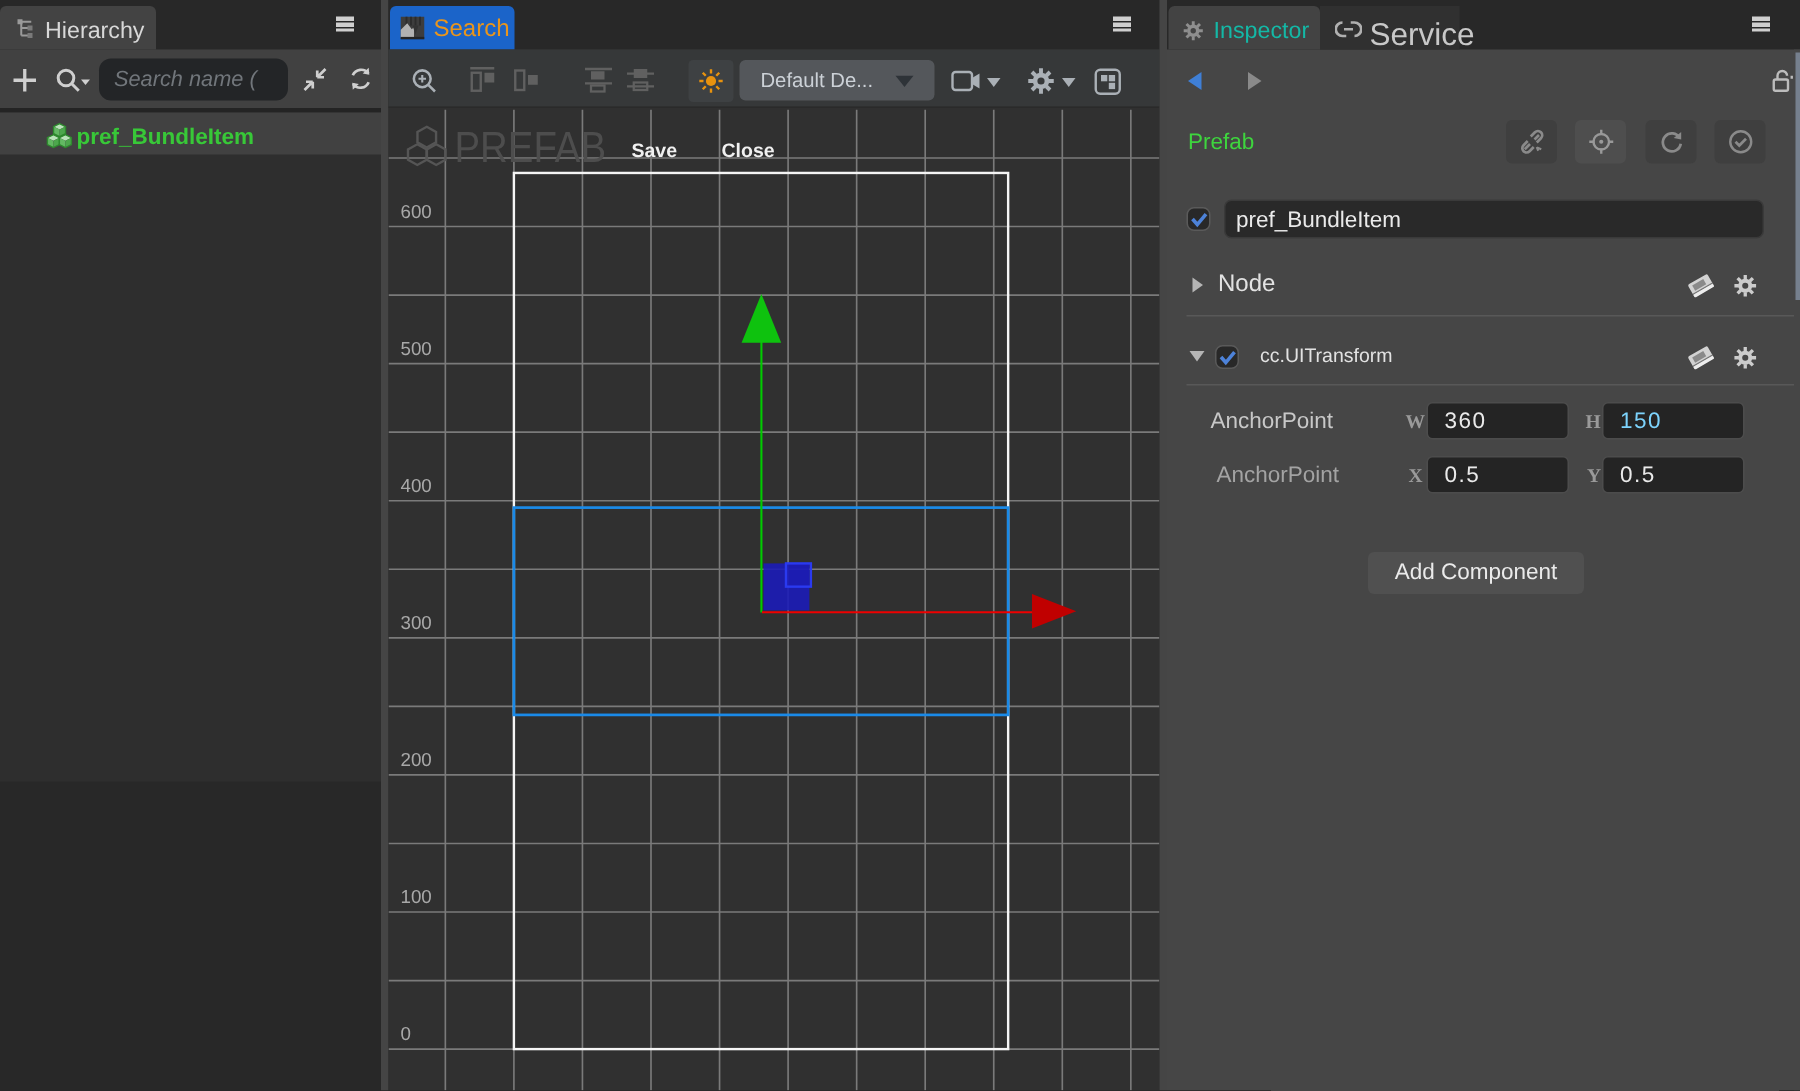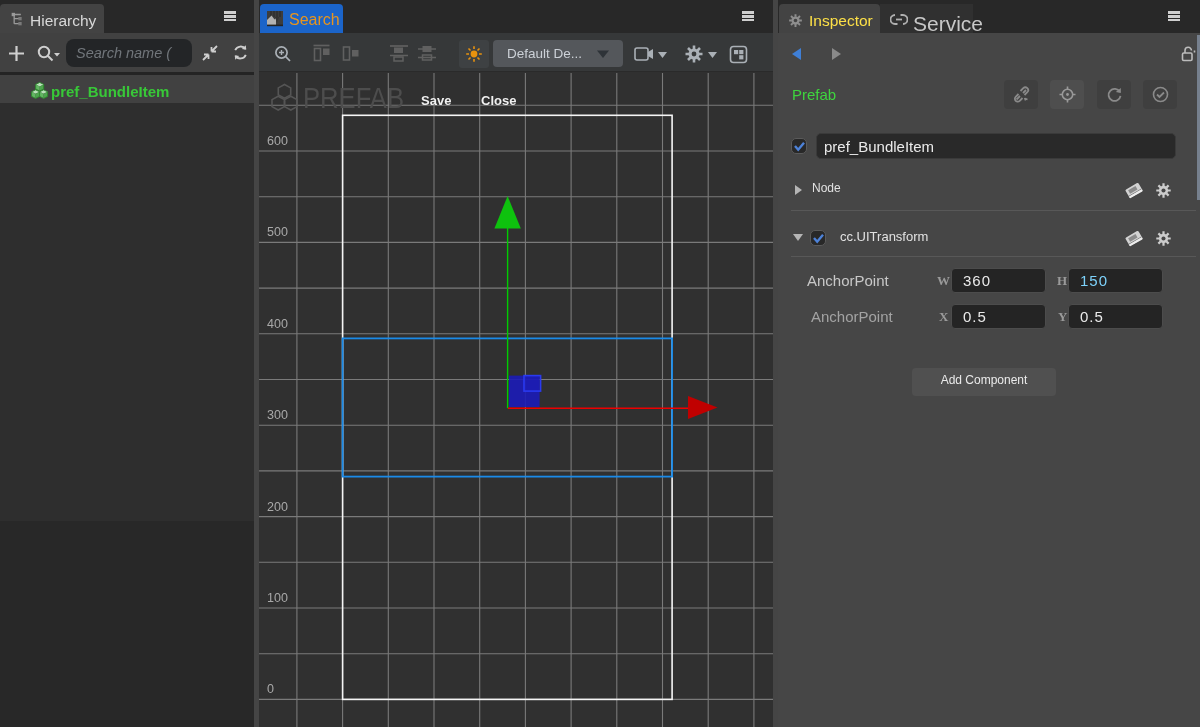--- a/index.html
+++ b/index.html
@@ -250,21 +250,21 @@
 
     <svg class="abs" style="left:10px; top:13px;" width="15" height="15" viewBox="0 0 20 20">
       <g fill="#8e8e8e">
         <circle cx="10" cy="10" r="5.5"></circle>
         <g stroke="#8e8e8e" stroke-width="2.6">
           <path d="M10 1.5 V5 M10 15 V18.5 M1.5 10 H5 M15 10 H18.5 M4 4 L6.5 6.5 M13.5 13.5 L16 16 M16 4 L13.5 6.5 M6.5 13.5 L4 16"></path>
         </g>
       </g>
       <circle cx="10" cy="10" r="2.4" fill="#434343"></circle>
     </svg>
-    <div class="abs" style="left:31px; top:12px; font-size:15.5px; color:#fde047;">Inspector</div>
+    <div class="abs" style="left:31px; top:12px; font-size:15.5px; color:#14b8a6;">Inspector</div>
 
     <svg class="abs" style="left:112px; top:13px;" width="18" height="13" viewBox="0 0 18 13">
       <path d="M5 2 a4.5 4.5 0 0 0 0 9 h2.5 M13 11 a4.5 4.5 0 0 0 0 -9 h-2.5" stroke="#b0b0b0" stroke-width="1.8" fill="none"></path>
       <path d="M6 6.5 h6" stroke="#b0b0b0" stroke-width="1.8"></path>
     </svg>
     <div class="abs" style="left:135px; top:12px; font-size:21px; color:#c8c8c8;">Service</div>
     <div class="hamb" style="left:390px; top:11.2px;"></div>
     <div class="hamb" style="left:390px; top:15px;"></div>
     <div class="hamb" style="left:390px; top:18.8px;"></div>
 
@@ -312,21 +312,21 @@
     <div class="abs" style="left:13px; top:138px; width:16px; height:16px; background:#282828; border:1.5px solid #5a5a5a; border-radius:5px;"></div>
     <svg class="abs" style="left:15px; top:141px;" width="13" height="11" viewBox="0 0 13 11">
       <path d="M2 5 l3.2 3.7 L11 1.8" stroke="#4d82d8" stroke-width="2.4" fill="none"></path>
     </svg>
     <div class="abs" style="left:38px; top:133px; width:360px; height:26px; background:#292929; border:1px solid #3a3a3a; border-radius:5px;"></div>
     <div class="abs" style="left:46px; top:138px; font-size:15px; color:#eaeaea;">pref_BundleItem</div>
 
     <svg class="abs" style="left:16px; top:184px;" width="9" height="12" viewBox="0 0 9 12">
       <path d="M1 1 L1 11 L8 6 Z" fill="#b5b5b5"></path>
     </svg>
-    <div class="abs" style="left:34px; top:181px; font-size:12px; color:#e2e2e2;">Node</div>
+    <div class="abs" style="left:34px; top:181px; font-size:16px; color:#e2e2e2;">Node</div>
 
     <svg class="abs" style="left:346px; top:181px;" width="20" height="19" viewBox="0 0 20 19">
       <g transform="rotate(-30 10 9.5)">
         <rect x="2.5" y="4.6" width="15" height="9.4" rx="1.2" fill="#d2d2d2"></rect>
         <rect x="5" y="6.4" width="8.5" height="4" fill="#8a8a8a"></rect>
         <rect x="2.5" y="11.4" width="15" height="0.9" fill="#777777"></rect>
         <rect x="2.5" y="12.2" width="15" height="2.2" rx="0.8" fill="#ededed"></rect>
       </g>
     </svg>
 
@@ -380,19 +380,19 @@
 
     <div class="abs" style="left:33px; top:308px; font-size:15px; color:#a3a3a3;">AnchorPoint</div>
     <div class="abs" style="left:161px; top:309px; font-size:13px; font-weight:bold; font-family:'Liberation Serif',serif; color:#9a9a9a;">X</div>
     <div class="abs" style="left:173px; top:304px; width:95px; height:25px; background:#242424; border:1px solid #4c4c4c; border-radius:4px;"></div>
     <div class="abs" style="left:185px; top:308px; font-size:15px; letter-spacing:1px; color:#eaeaea;">0.5</div>
     <div class="abs" style="left:280px; top:309px; font-size:13px; font-weight:bold; font-family:'Liberation Serif',serif; color:#9a9a9a;">Y</div>
     <div class="abs" style="left:290px; top:304px; width:95px; height:25px; background:#242424; border:1px solid #4c4c4c; border-radius:4px;"></div>
     <div class="abs" style="left:302px; top:308px; font-size:15px; letter-spacing:1px; color:#eaeaea;">0.5</div>
 
     <div class="abs" style="left:134px; top:368px; width:144px; height:28px; background:#505050; border-radius:4px;"></div>
-    <div class="abs" style="left:134px; top:373px; width:144px; text-align:center; font-size:12px; color:#eaeaea;">Add Component</div>
+    <div class="abs" style="left:134px; top:373px; width:144px; text-align:center; font-size:15px; color:#eaeaea;">Add Component</div>
 
     <div class="abs" style="left:418px; top:33px; width:4px; height:694px; background:#464646;"></div>
     <div class="abs" style="left:419px; top:35px; width:3px; height:165px; background:#76808e;"></div>
   </div>
 
 </div>
 
 </body></html>

